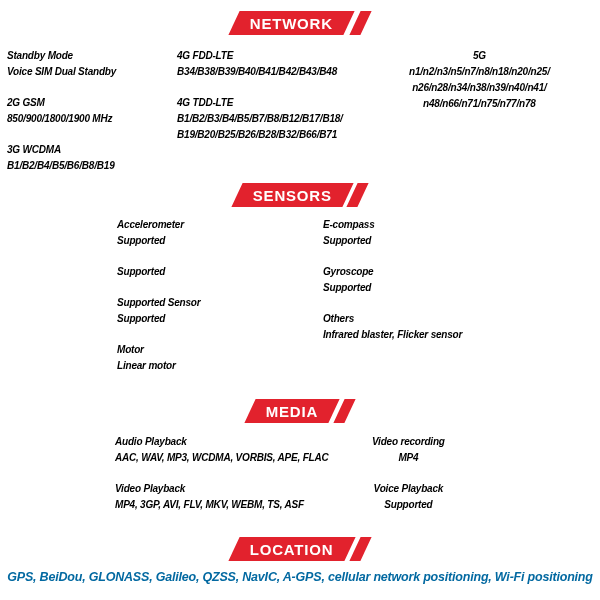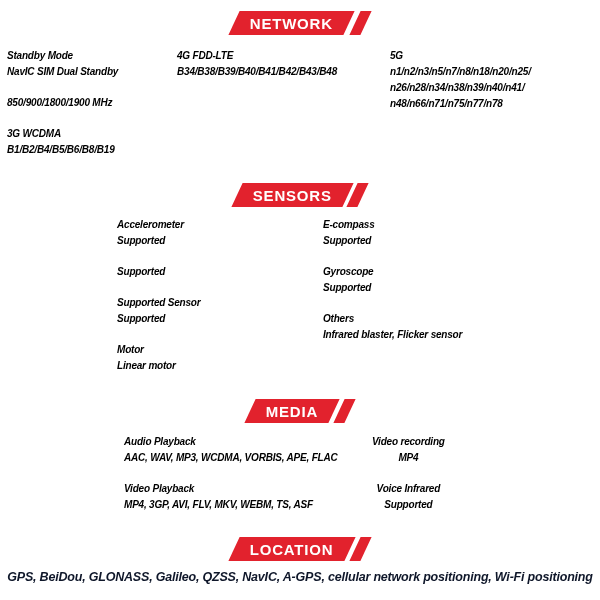--- a/index.html
+++ b/index.html
@@ -46,34 +46,34 @@
     font-weight:bold;
     font-size:10px;
     line-height:16px;
     color:#000000;
     white-space:pre;
     letter-spacing:-0.2px;
   }
   
   .net-c1{left:7px;}
   .net-c2{left:177px;}
-  .net-c3{left:390px;}
+  .net-c3{left:409px;text-align:center;}
   
   .sen-c1{left:117px;}
   .sen-c2{left:323px;}
   
-  .med-c1{left:124px;}
+  .med-c1{left:115px;}
   .med-c2{left:372px;text-align:center;}
   
   .location-line{
     position:absolute;left:0;width:600px;
     text-align:center;
     font-style:italic;font-weight:bold;
     font-size:12.5px;line-height:16px;
-    color:#0f172a;
+    color:#0369a1;
     letter-spacing:-0.2px;
     white-space:nowrap;
   }
   
   .pos-banner-network{top:11px;}
   .pos-cols-network{top:48px;}
   .pos-banner-sensors{top:183px;}
   .pos-cols-sensors{top:217px;}
   .pos-banner-media{top:399px;}
   .pos-cols-media{top:434px;}
@@ -91,34 +91,40 @@
         <span class="banner-label">NETWORK</span>
       </div>
       <div class="banner-sliver"></div>
     </div>
   </div>
 
   <div class="cols pos-cols-network">
     <div class="col net-c1">
       <div class="spec-group">
         <div class="spec-label">Standby Mode</div>
-        <div class="spec-value">NavIC SIM Dual Standby</div>
-      </div>
-      <div class="spec-group">
+        <div class="spec-value">Voice SIM Dual Standby</div>
+      </div>
+      <div class="spec-group">
+        <div class="spec-label">2G GSM</div>
         <div class="spec-value">850/900/1800/1900 MHz</div>
       </div>
       <div class="spec-group">
         <div class="spec-label">3G WCDMA</div>
         <div class="spec-value">B1/B2/B4/B5/B6/B8/B19</div>
       </div>
     </div>
     <div class="col net-c2">
       <div class="spec-group">
         <div class="spec-label">4G FDD-LTE</div>
         <div class="spec-value">B34/B38/B39/B40/B41/B42/B43/B48</div>
+      </div>
+      <div class="spec-group">
+        <div class="spec-label">4G TDD-LTE</div>
+        <div class="spec-value">B1/B2/B3/B4/B5/B7/B8/B12/B17/B18/
+B19/B20/B25/B26/B28/B32/B66/B71</div>
       </div>
     </div>
     <div class="col net-c3">
       <div class="spec-group">
         <div class="spec-label">5G</div>
         <div class="spec-value">n1/n2/n3/n5/n7/n8/n18/n20/n25/
 n26/n28/n34/n38/n39/n40/n41/
 n48/n66/n71/n75/n77/n78</div>
       </div>
     </div>
@@ -186,21 +192,21 @@
         <div class="spec-label">Video Playback</div>
         <div class="spec-value">MP4, 3GP, AVI, FLV, MKV, WEBM, TS, ASF</div>
       </div>
     </div>
     <div class="col med-c2">
       <div class="spec-group">
         <div class="spec-label">Video recording</div>
         <div class="spec-value">MP4</div>
       </div>
       <div class="spec-group">
-        <div class="spec-label">Voice Infrared</div>
+        <div class="spec-label">Voice Playback</div>
         <div class="spec-value">Supported</div>
       </div>
     </div>
   </div>
 
   <div class="banner-row pos-banner-location">
     <div class="banner">
       <div class="banner-main">
         <span class="banner-label">LOCATION</span>
       </div>

